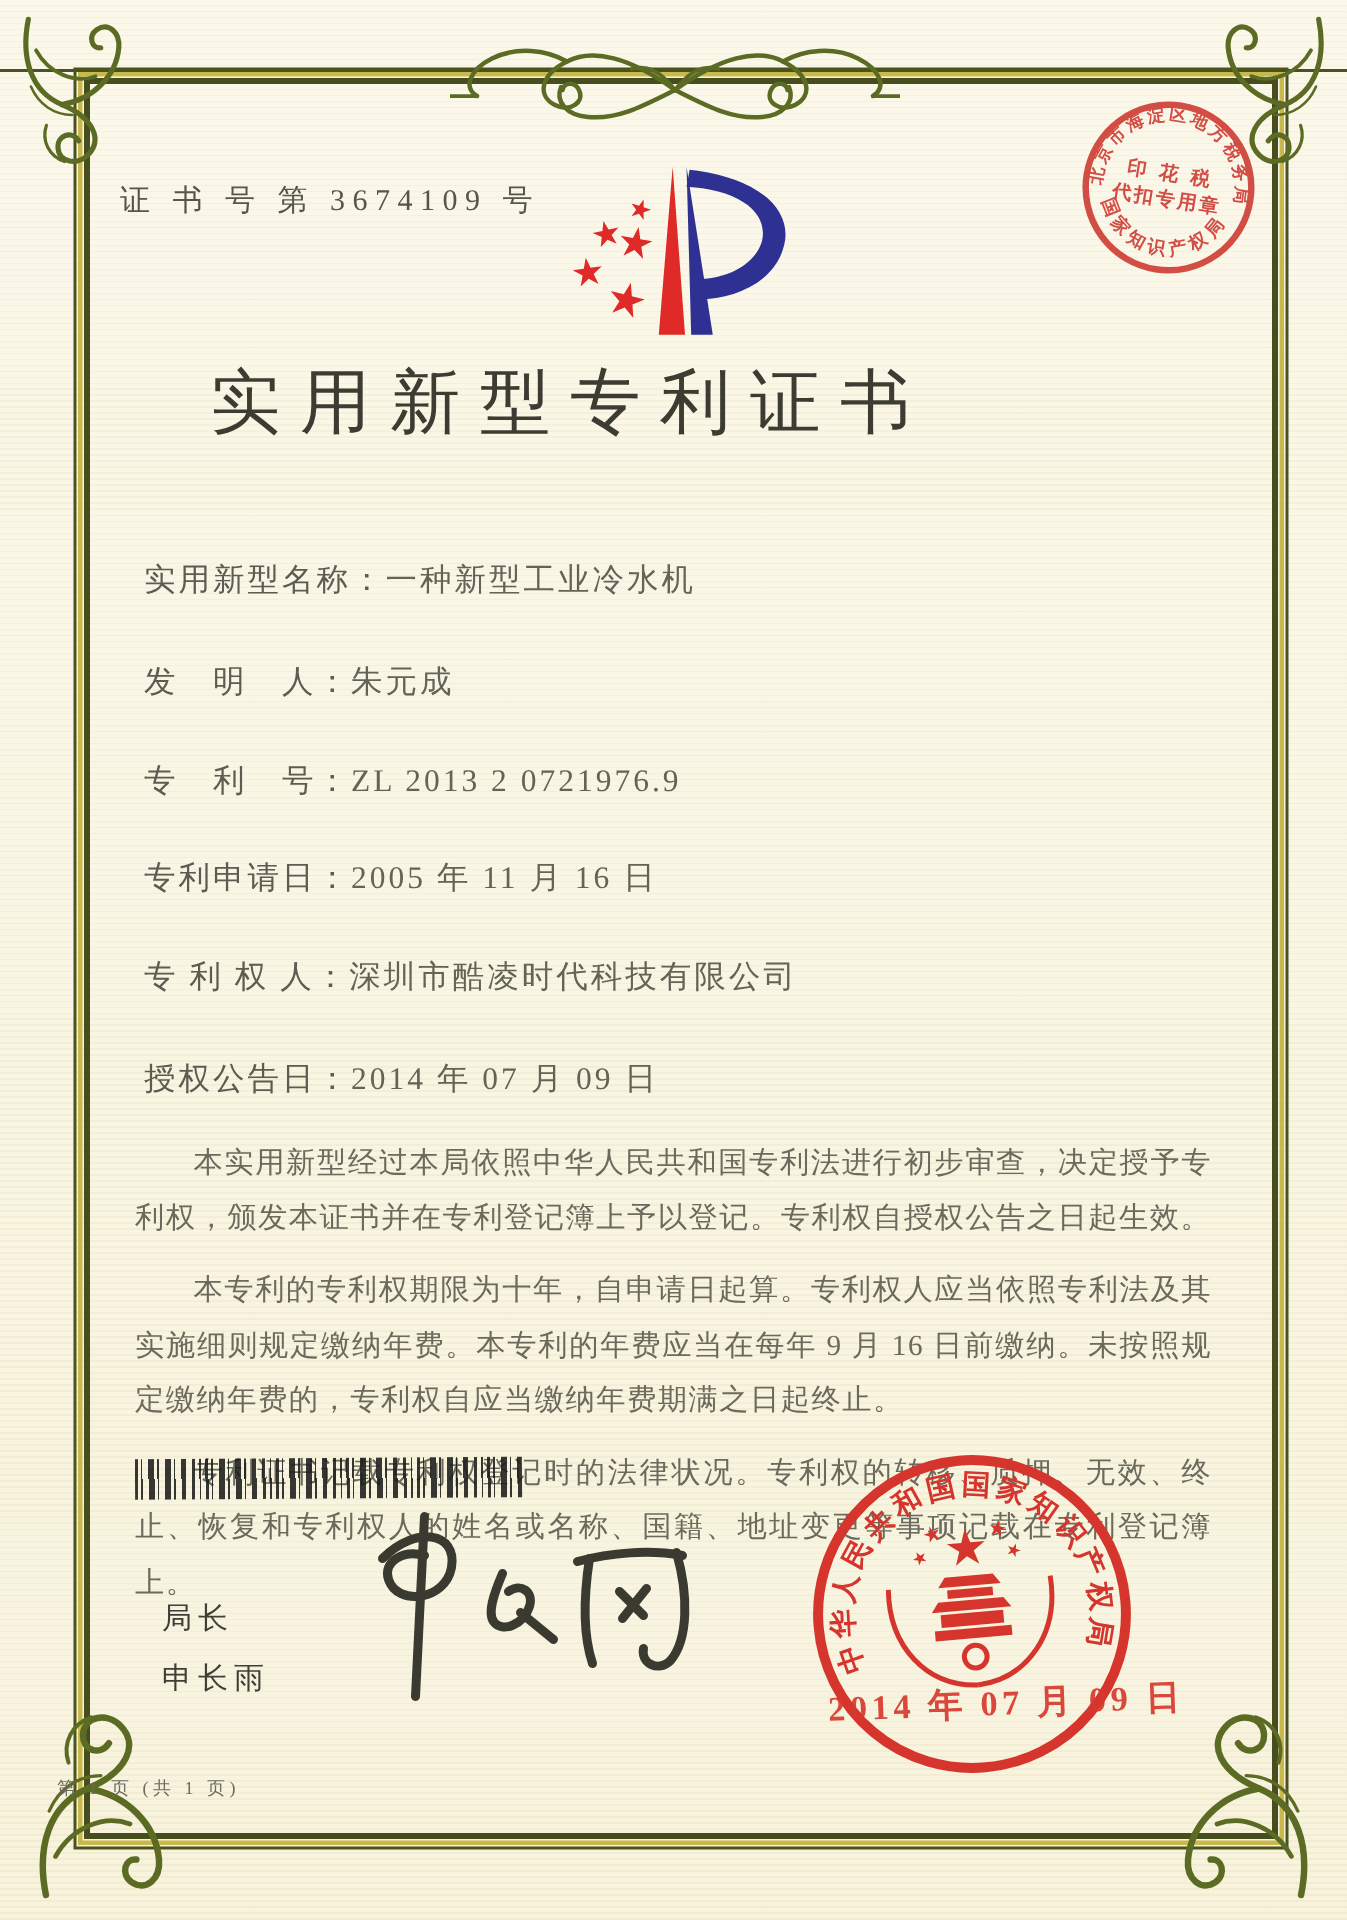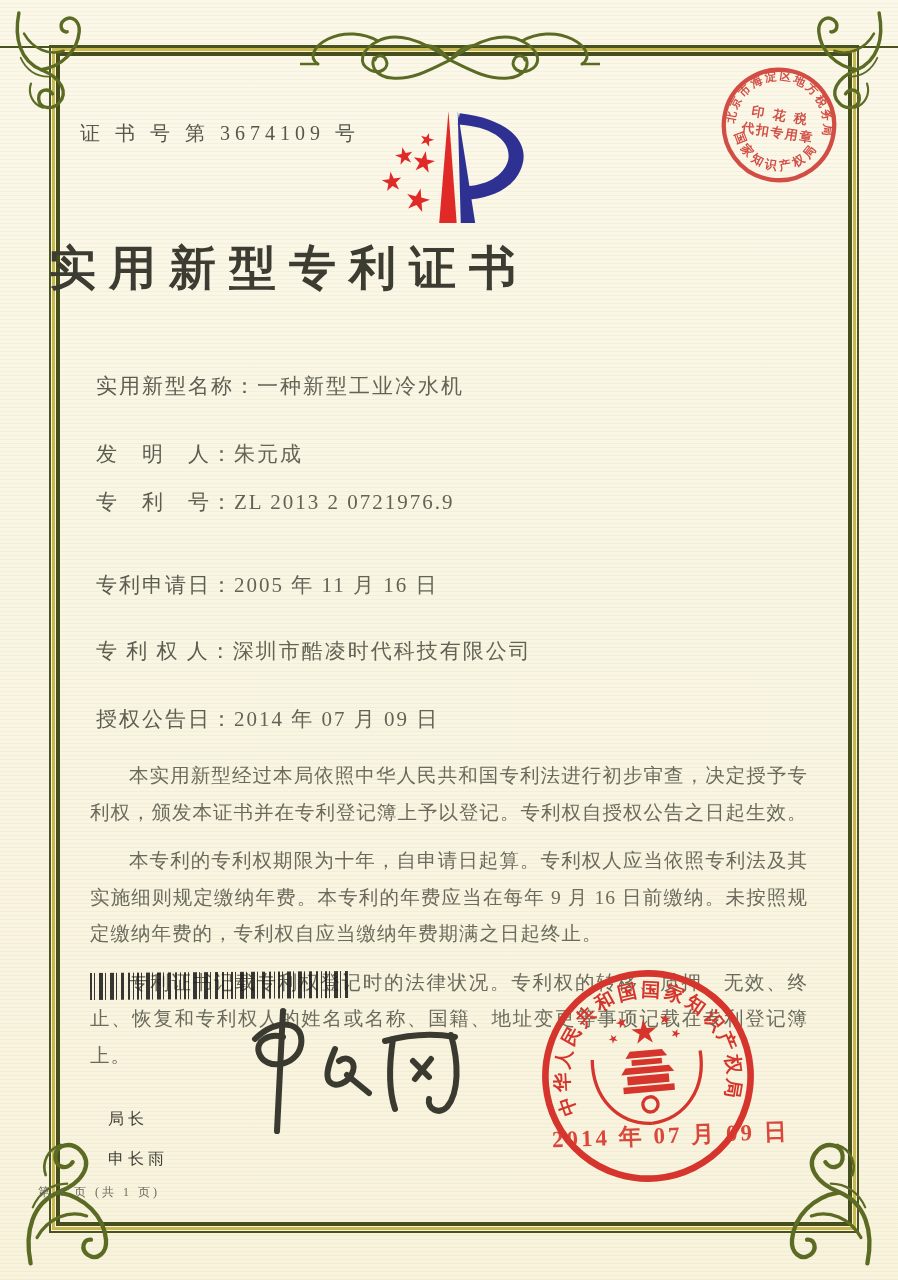--- a/index.html
+++ b/index.html
@@ -11,40 +11,40 @@
       linear-gradient(#fbf8ea,#f7f3dd);
   }
   
   .frame-o{position:absolute;left:49px;top:45px;width:806px;height:1184px;border:2px solid #4a521f;}
   .frame-g{position:absolute;inset:1px;border:3px solid #c9b94d;}
   .frame-i{position:absolute;inset:1px;border:4px solid #454e1c;}
   .topline{position:absolute;left:0;top:46px;width:898px;height:2px;background:#4a521f;}
   .ornament{position:absolute;pointer-events:none;}
   
   .certno{position:absolute;left:80px;top:120px;font-size:20px;color:#56564b;letter-spacing:5px;}
-  .title{position:absolute;left:49px;top:237px;width:662px;
-         font-size:47px;font-weight:700;color:#3c3c33;letter-spacing:13px;}
+  .title{position:absolute;left:49px;top:237px;width:662px;text-align:center;
+         font-size:47px;font-weight:400;color:#3c3c33;letter-spacing:13px;}
   .field{position:absolute;left:96px;font-size:21px;color:#636356;letter-spacing:2px;white-space:nowrap;}
   .field .lab{color:#5c5c50;}
   .paras{position:absolute;left:78px;top:746px;width:742px;}
   .paras p{margin:12px;font-size:19.5px;line-height:36.5px;color:#6b6b5d;
            text-indent:2em;text-align:justify;letter-spacing:1px;}
   .barcode{position:absolute;left:90px;top:972px;width:258px;height:27px;opacity:.88;
     transform:rotate(-.4deg);
     background:repeating-linear-gradient(90deg,
       #1c1c1c 0 2px, rgba(0,0,0,0) 2px 4px,
       #1c1c1c 4px 5px, rgba(0,0,0,0) 5px 9px,
       #1c1c1c 9px 13px, rgba(0,0,0,0) 13px 15px,
       #1c1c1c 15px 16px, rgba(0,0,0,0) 16px 20px,
       #1c1c1c 20px 24px, rgba(0,0,0,0) 24px 26px,
       #1c1c1c 26px 27px, rgba(0,0,0,0) 27px 31px,
       #1c1c1c 31px 34px, rgba(0,0,0,0) 34px 38px,
       #1c1c1c 38px 40px, rgba(0,0,0,0) 40px 43px,
       #1c1c1c 43px 44px, rgba(0,0,0,0) 44px 47px);}
-  .signerblock{position:absolute;left:108px;top:1099px;font-size:16px;color:#3f3f36;letter-spacing:4px;line-height:40px;}
+  .signerblock{position:absolute;left:108px;top:1059px;font-size:20px;color:#3f3f36;letter-spacing:4px;line-height:40px;}
   .signature{position:absolute;left:212px;top:1005px;}
   .sealbox{position:absolute;left:534px;top:962px;transform:rotate(-5deg);}
   .sealdate{position:absolute;left:552px;top:1120px;font-size:23px;color:#d8392e;
             letter-spacing:3px;transform:rotate(-2deg);font-weight:600;opacity:.92;}
   .stampbox{position:absolute;left:710px;top:55px;transform:rotate(9deg);opacity:.92;}
   .footer{position:absolute;left:38px;top:1184px;width:806px;text-align:left;
           font-size:12px;color:#6a6a5e;letter-spacing:3px;}
   .logo{position:absolute;left:358px;top:96px;}
 </style>
 </head>
@@ -134,21 +134,21 @@
   </svg>
 
   <div class="title">实用新型专利证书</div>
 
   <div class="field" style="top:372px">
     <span class="lab">实用新型名称：</span><span>一种新型工业冷水机</span>
   </div>
   <div class="field" style="top:440px">
     <span class="lab">发　明　人：</span><span>朱元成</span>
   </div>
-  <div class="field" style="top:488px">
+  <div class="field" style="top:506px">
     <span class="lab">专　利　号：</span><span>ZL 2013 2 0721976.9</span>
   </div>
   <div class="field" style="top:571px">
     <span class="lab">专利申请日：</span><span>2005 年 11 月 16 日</span>
   </div>
   <div class="field" style="top:637px">
     <span class="lab">专 利 权 人：</span><span>深圳市酷凌时代科技有限公司</span>
   </div>
   <div class="field" style="top:705px">
     <span class="lab">授权公告日：</span><span>2014 年 07 月 09 日</span>

